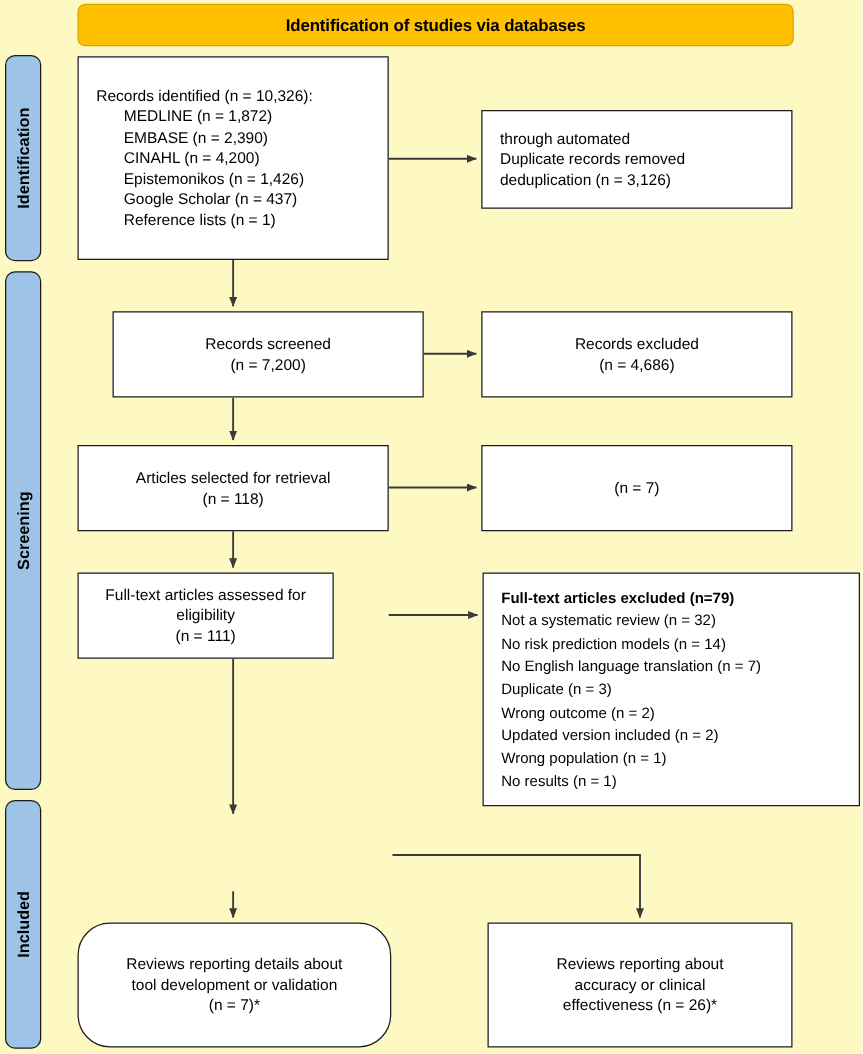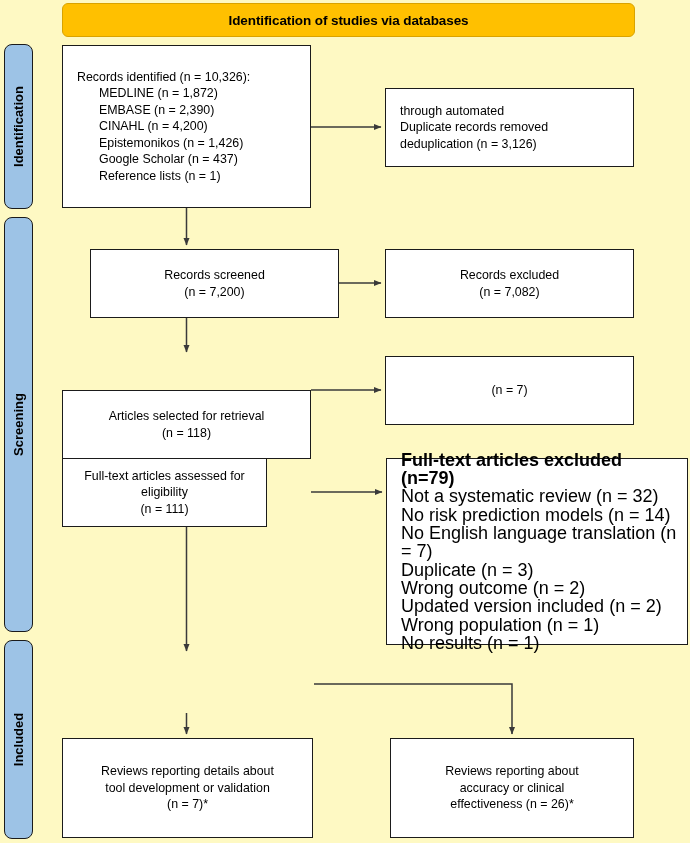--- a/index.html
+++ b/index.html
@@ -88,29 +88,29 @@
   .pad-l { padding-left: 14px; padding-right: 10px; }
   .pad-c { padding-left: 8px; padding-right: 8px; }
   .indent { padding-left: 22px; }
   .bold { font-weight: bold; }
 
   
   #box-identified      { left: 62px;  top: 45px;  width: 249px; height: 163px; }
   #box-duplicates      { left: 385px; top: 88px;  width: 249px; height: 79px; }
   #box-screened        { left: 62px;  top: 249px; width: 249px; height: 69px; margin-left: 28px; }
   #box-rec-excluded    { left: 385px; top: 249px; width: 249px; height: 69px; }
-  #box-selected        { left: 62px;  top: 356px; width: 249px; height: 69px; margin-top: 34px; }
+  #box-selected        { left: 62px;  top: 356px; width: 249px; height: 69px; }
   #box-not-retrieved   { left: 385px; top: 356px; width: 249px; height: 69px; }
   #box-fulltext        { left: 62px;  top: 458px; width: 205px; height: 69px; }
   #box-ft-excluded     { left: 386px; top: 458px; width: 302px; height: 187px; }
   #box-total           { left: 62px;  top: 655px; width: 252px; height: 58px; }
-  #box-tool-dev        { left: 62px;  top: 738px; width: 251px; height: 100px; }
+  #box-tool-dev        { left: 62px;  top: 738px; width: 251px; height: 100px; border-radius: 26px; }
   #box-accuracy        { left: 390px; top: 738px; width: 244px; height: 100px; }
 
-  #box-ft-excluded .line { font-size: 18px; line-height: 18.3px; }
+  #box-ft-excluded .line { font-size: 12px; line-height: 18.3px; }
 
   
   #connectors {
     position: absolute;
     left: 0; top: 0;
     width: 690px; height: 843px;
     pointer-events: none;
   }
 </style>
 </head>
@@ -178,21 +178,21 @@
     <div class="line">deduplication (n = 3,126)</div>
   </div>
 
   <div class="box center pad-c" id="box-screened">
     <div class="line">Records screened</div>
     <div class="line">(n = 7,200)</div>
   </div>
 
   <div class="box center pad-c" id="box-rec-excluded">
     <div class="line">Records excluded</div>
-    <div class="line">(n = 7,082)</div>
+    <div class="line">(n = 4,686)</div>
   </div>
 
   <div class="box center pad-c" id="box-selected">
     <div class="line">Articles selected for retrieval</div>
     <div class="line">(n = 118)</div>
   </div>
 
   <div class="box center pad-c" id="box-not-retrieved">
     <div class="line">(n = 7)</div>
   </div>

